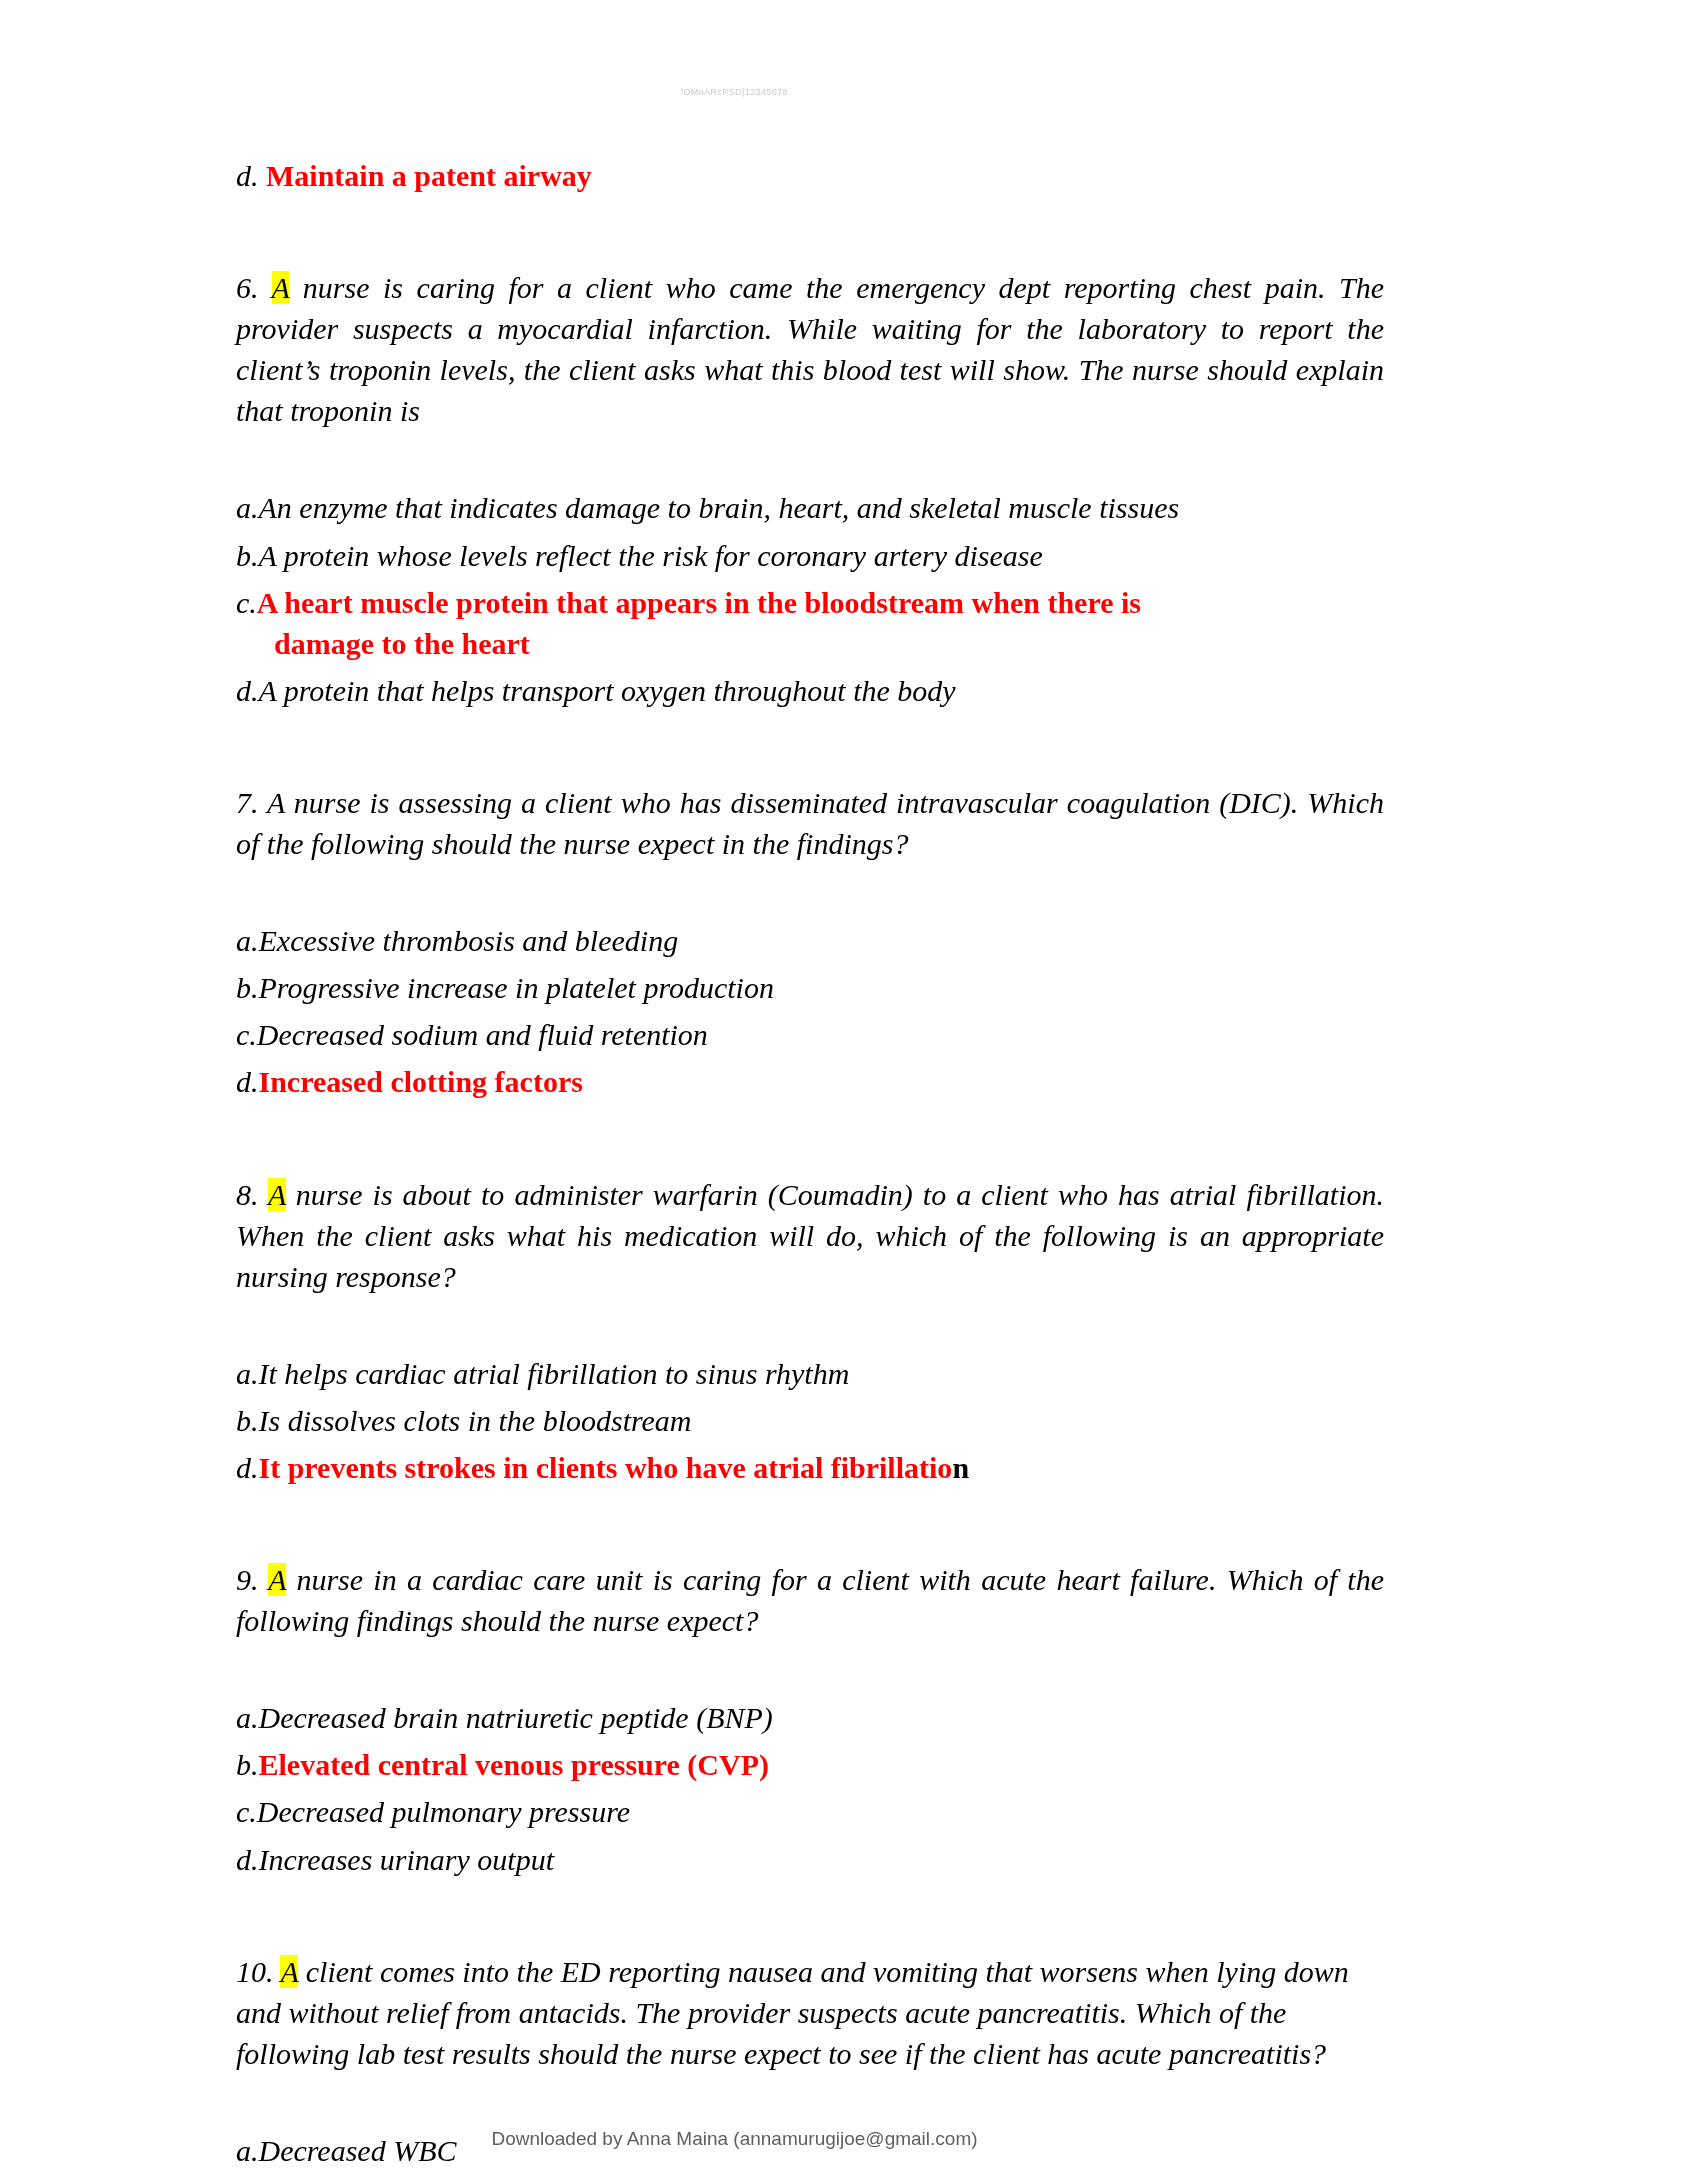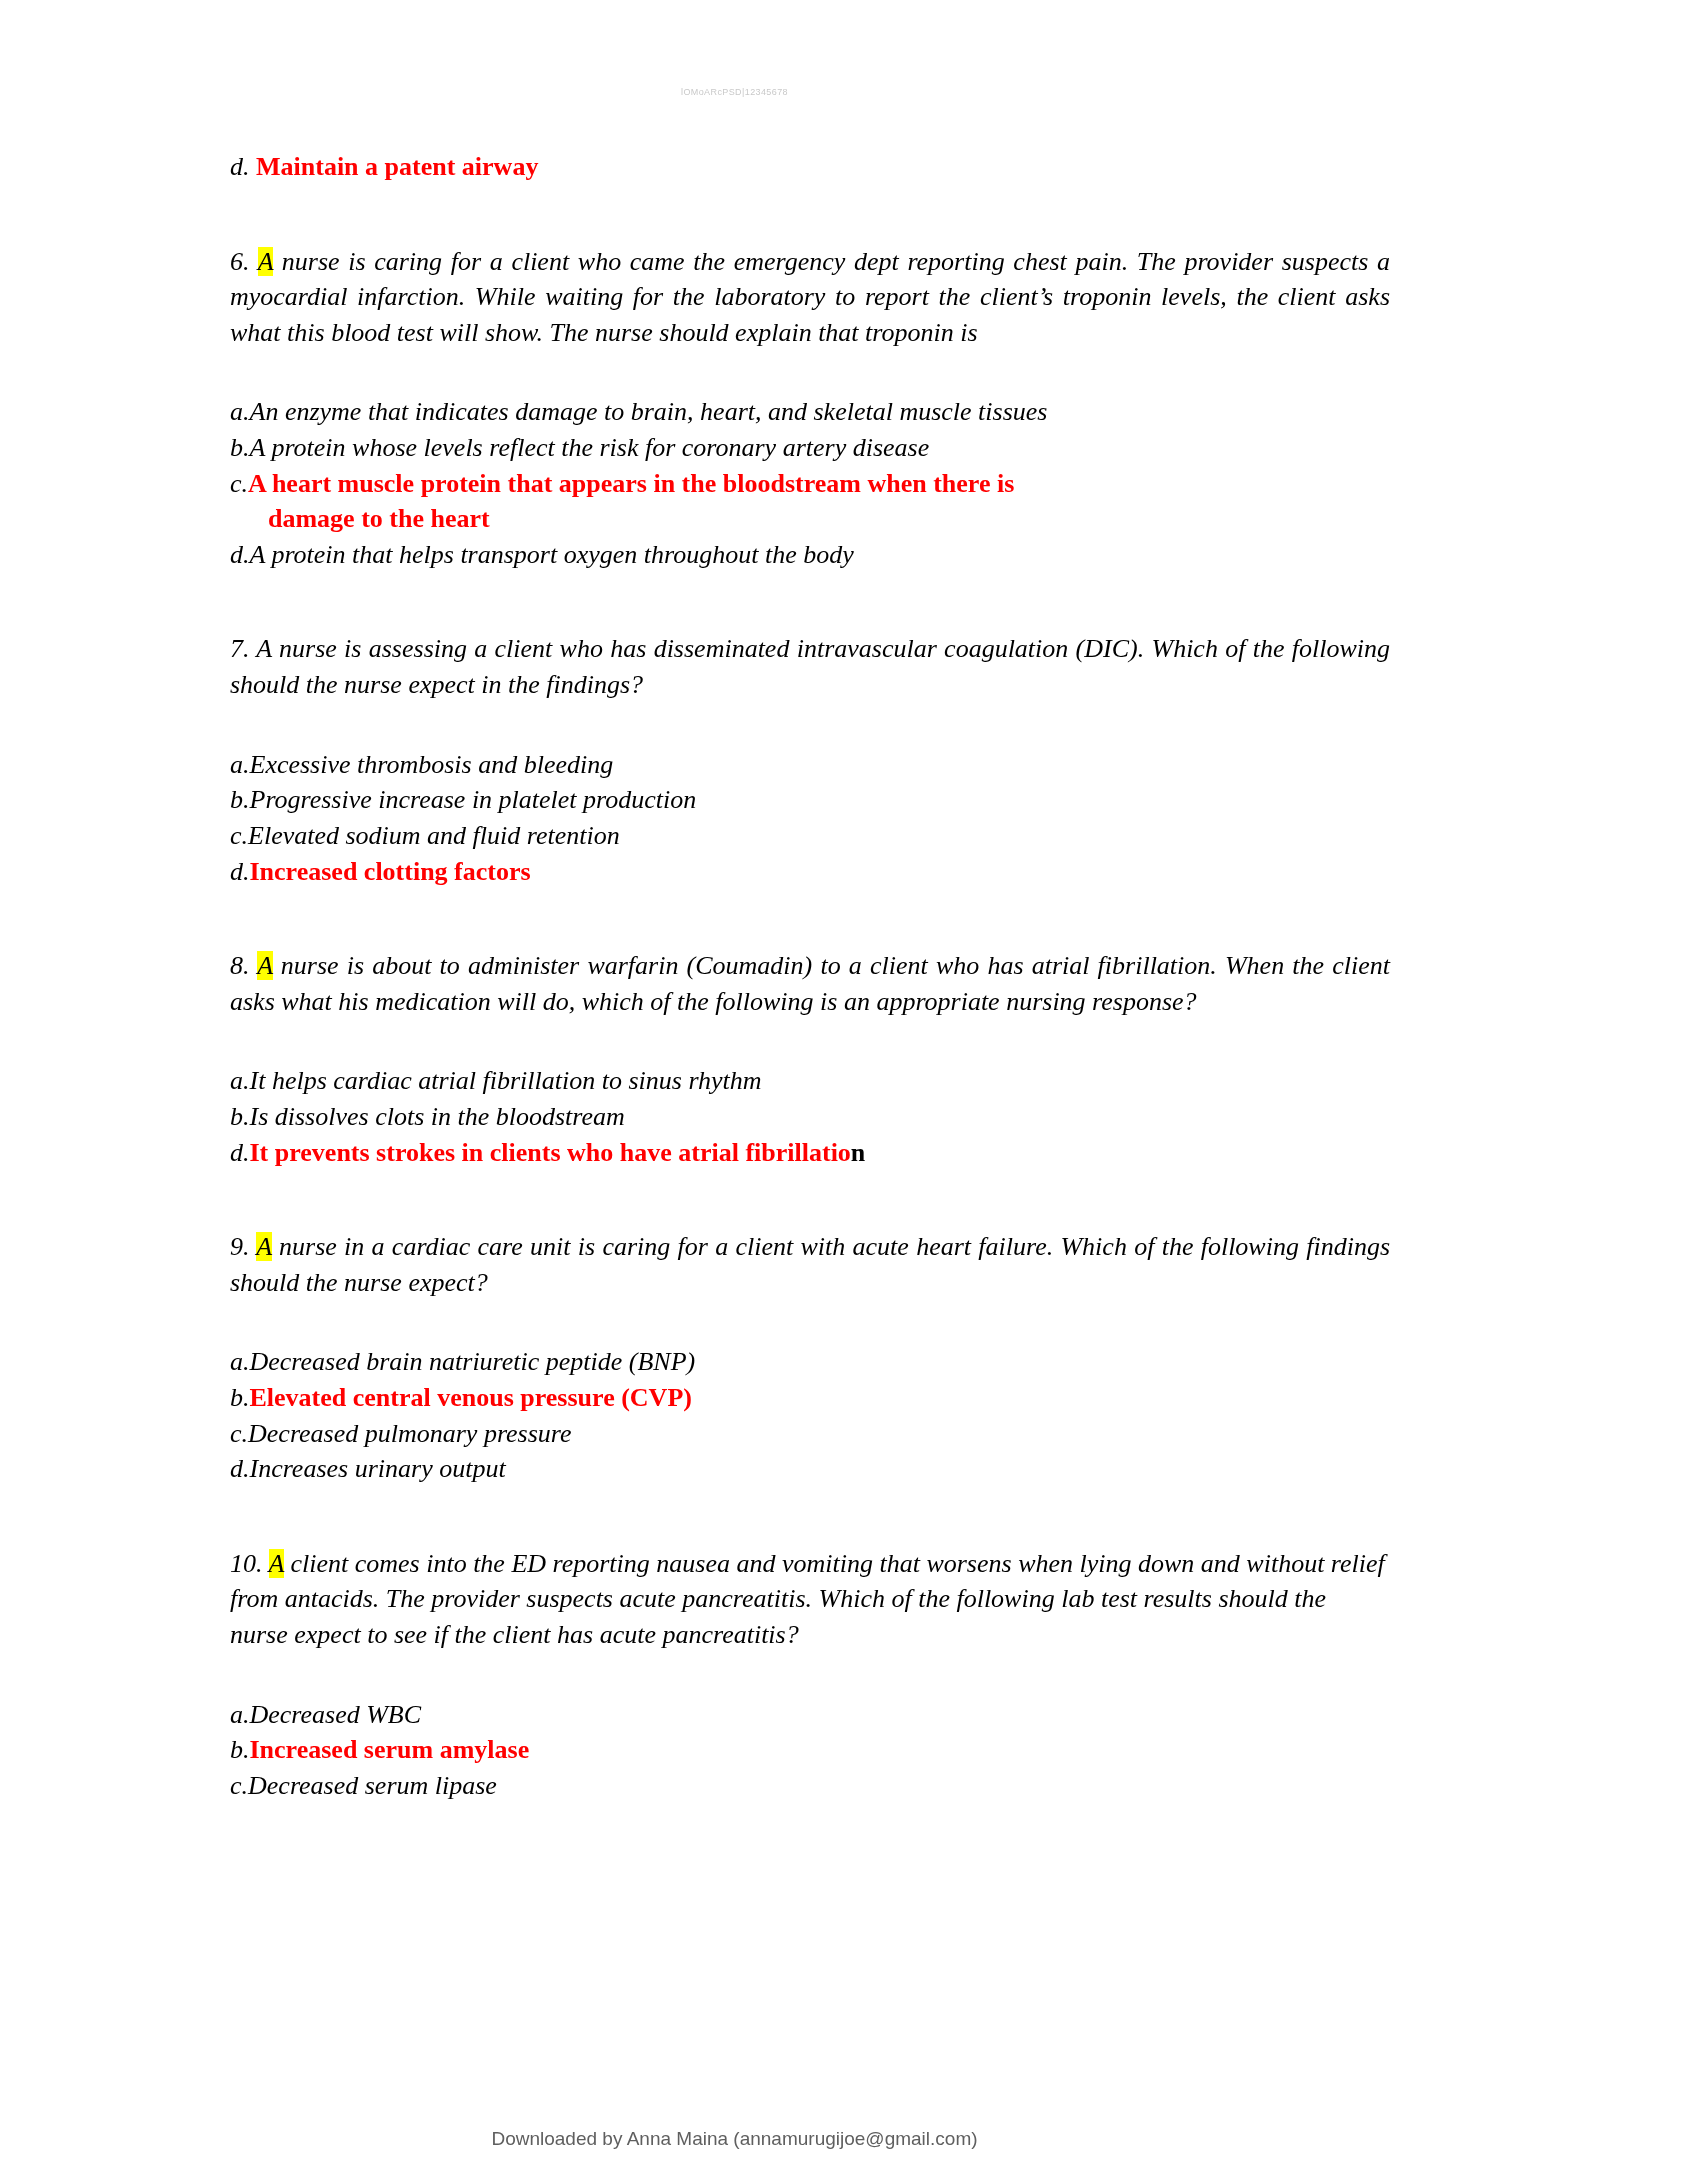--- a/index.html
+++ b/index.html
@@ -38,24 +38,24 @@
     left: 230px;
     top: 149px;
     width: 1160px;
   }
 
   
   .q-stem,
   .opt-line,
   .lead-answer {
     font-style: italic;
-    font-size: 26px;
+    font-size: 30px;
     line-height: 1.37;
     color: #000000;
-    margin: 0;
+    margin: 6px;
   }
 
   .q-stem.justify {
     text-align: justify;
     text-justify: inter-word;
   }
 
   .q-stem.left {
     text-align: left;
   }
@@ -147,21 +147,21 @@
             <div class="opt-line"><span class="marker">d. </span><span class="">A protein that helps transport oxygen throughout the body</span></div>
           </div>
           <div class="block-gap-lg"></div>
         </div>
         <div>
           <p class="q-stem justify"><span>7. </span><span>A nurse is assessing a client who has disseminated intravascular coagulation (DIC). Which of the following should the nurse expect in the findings?</span></p>
           <div class="block-gap-md"></div>
           <div class="opt-group">
             <div class="opt-line"><span class="marker">a. </span><span class="">Excessive thrombosis and bleeding</span></div>
             <div class="opt-line"><span class="marker">b. </span><span class="">Progressive increase in platelet production</span></div>
-            <div class="opt-line"><span class="marker">c. </span><span class="">Elevated sodium and fluid retention</span></div>
+            <div class="opt-line"><span class="marker">c. </span><span class="">Decreased sodium and fluid retention</span></div>
             <div class="opt-line"><span class="marker">d. </span><span class="ans-red">Increased clotting factors</span></div>
           </div>
           <div class="block-gap-lg"></div>
         </div>
         <div>
           <p class="q-stem justify"><span>8. </span><span class="hl">A</span><span> nurse is about to administer warfarin (Coumadin) to a client who has atrial fibrillation. When the client asks what his medication will do, which of the following is an appropriate nursing response?</span></p>
           <div class="block-gap-md"></div>
           <div class="opt-group">
             <div class="opt-line"><span class="marker">a. </span><span class="">It helps cardiac atrial fibrillation to sinus rhythm</span></div>
             <div class="opt-line"><span class="marker">b. </span><span class="">Is dissolves clots in the bloodstream</span></div>

